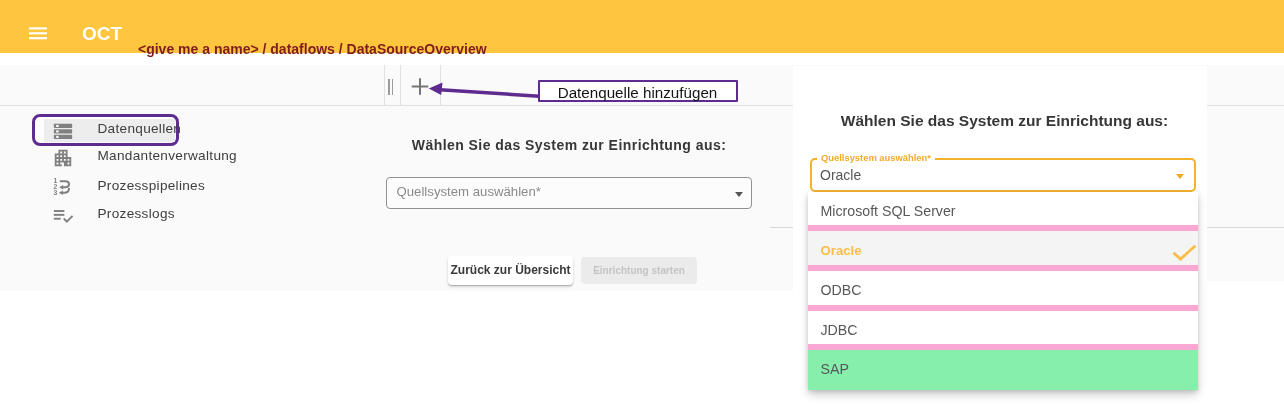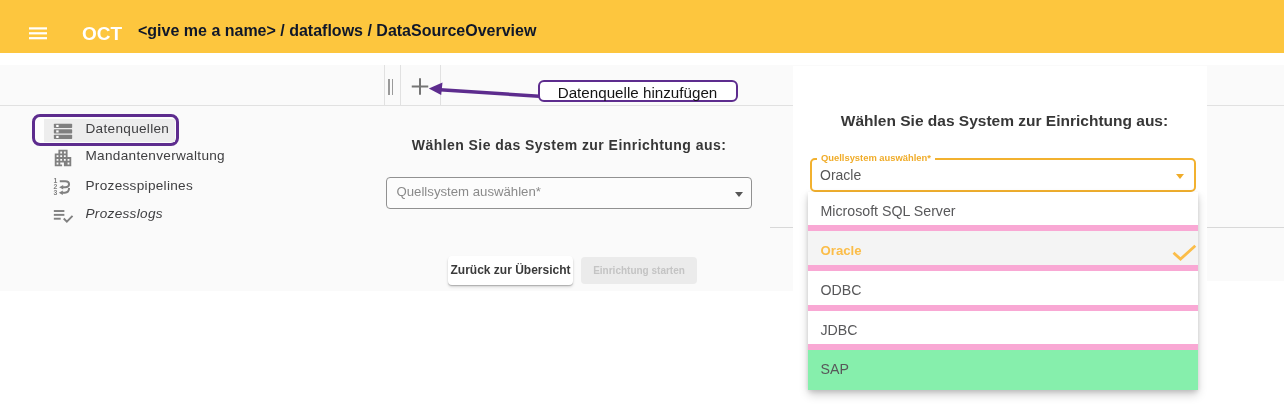--- a/index.html
+++ b/index.html
@@ -3,32 +3,32 @@
 <meta charset="utf-8">
 <style>
   html,body{margin:0;padding:0;}
   body{font-family:"Liberation Sans", sans-serif; width:1284px; height:405px; overflow:hidden; background:#fff;}
   #page{position:relative; width:1284px; height:405px; background:#fff;}
   .abs{position:absolute;}
 
   
   #appbar{left:0; top:0; width:1284px; height:53px; background:#fdc63e; z-index:5;}
   #oct{left:82px; top:22.5px; color:#fff; font-weight:bold; font-size:19px;}
-  #crumb{left:138px; top:22px; color:#0f172a; font-weight:bold; font-size:16px;}
+  #crumb{left:138px; top:41px; color:#7f1d1d; font-weight:bold; font-size:14px;}
 
   
   #band{left:0; top:65px; width:1284px; height:226px; background:#fafafa; z-index:1;}
   #stripline{left:0; top:105px; width:1284px; height:1px; background:#e1e1e1; z-index:2;}
   .vline{top:65px; width:1px; height:41px; background:#e1e1e1; z-index:2;}
   .handlebar{top:79px; width:1.5px; height:16px; background:#9a9a9a; z-index:3;}
 
   
   #selbox{left:32px; top:113.5px; width:146.5px; height:32px; border:3.5px solid #5d2c8e; border-radius:8px; background:#fdfdfd; box-sizing:border-box; z-index:2;}
   #selrow{left:44px; top:118.5px; width:131px; height:23px; background:#ededed; z-index:2;}
-  .mitem{color:#3e3e40; font-size:13.6px; letter-spacing:0.3px; line-height:14px; z-index:3;}
+  .mitem{color:#3e3e40; font-size:13.6px; letter-spacing:0.3px; line-height:14px; z-index:3;margin-left:12px;}
   .micon{z-index:3;}
 
   
   #ctitle{left:369px; top:136.5px; width:400px; text-align:center; font-weight:bold; font-size:14px; letter-spacing:0.45px; color:#373737; z-index:3;}
   #csel{left:385.5px; top:176.5px; width:366.5px; height:32.5px; box-sizing:border-box; border:1px solid #919191; border-radius:4px; background:#fcfcfc; z-index:3;}
   #csel .ph{position:absolute; left:10px; top:0; line-height:28.5px; color:#8a8a8a; font-size:13.2px;}
   #csel .car{position:absolute; right:8.5px; top:14px; width:0; height:0; border-left:4.8px solid transparent; border-right:4.8px solid transparent; border-top:5.6px solid #565656;}
   #btn1{left:448px; top:256px; width:125px; height:29px; background:#fff; border-radius:4px; box-shadow:0 1px 1px rgba(0,0,0,.2), 0 2px 3px rgba(0,0,0,.14); text-align:center; line-height:29px; font-weight:bold; font-size:12px; color:#3a3a3a; z-index:3;}
   #btn2{left:581px; top:257px; width:116px; height:27px; background:#ebebeb; border-radius:4px; text-align:center; line-height:27px; font-weight:bold; font-size:10px; color:#c4c4c4; z-index:3;}
   #divL{left:770px; top:227px; width:23px; height:1px; background:#d8d8d8; z-index:2;}
@@ -57,38 +57,38 @@
   <div class="abs handlebar" style="left:391.5px;"></div>
 
   <svg class="abs" style="left:410px; top:76px; z-index:3;" width="21" height="21" viewBox="0 0 21 21">
     <path d="M1.75,10.5 H18.25 M10,2.25 V18.75" stroke="#757575" stroke-width="2" fill="none"></path>
   </svg>
 
   <svg class="abs" style="left:427px; top:82px; z-index:4;" width="114" height="19" viewBox="0 0 114 19">
     <path d="M112,14.2 L13,7.8" stroke="#5d2c8e" stroke-width="3.4" fill="none"></path>
     <path d="M1.8,6.4 L15.5,0.6 L14.2,12.9 Z" fill="#5d2c8e"></path>
   </svg>
-  <div class="abs" style="left:537.5px; top:79.5px; width:200px; height:22.5px; box-sizing:border-box; border:2.5px solid #5d2c8e; border-radius:6px; background:#fff; z-index:4; text-align:center; line-height:21.5px; font-size:15.2px; color:#141414;">Datenquelle hinzufügen</div>
+  <div class="abs" style="left:537.5px; top:79.5px; width:200px; height:22.5px; box-sizing:border-box; border:2.5px solid #5d2c8e; border-radius:1px; background:#fff; z-index:4; text-align:center; line-height:21.5px; font-size:15.2px; color:#141414;">Datenquelle hinzufügen</div>
 
   <div id="appbar" class="abs">
     <svg class="abs" style="left:29px; top:26.5px;" width="18" height="13" viewBox="0 0 18 13">
       <rect x="0" y="0.3" width="18" height="2.2" fill="#fff"></rect>
       <rect x="0" y="5.2" width="18" height="2.2" fill="#fff"></rect>
       <rect x="0" y="10.1" width="18" height="2.2" fill="#fff"></rect>
     </svg>
     <div id="oct" class="abs">OCT</div>
     <div id="crumb" class="abs">&lt;give me a name&gt; / dataflows / DataSourceOverview</div>
   </div>
 
   <div id="selbox" class="abs"></div>
   <div id="selrow" class="abs"></div>
   <div class="abs mitem" style="left:85.5px; top:121.5px;">Datenquellen</div>
   <div class="abs mitem" style="left:85.5px; top:149.3px;">Mandantenverwaltung</div>
   <div class="abs mitem" style="left:85.5px; top:179.2px;">Prozesspipelines</div>
-  <div class="abs mitem" style="left:85.5px; top:206.7px;font-style:italic;">Prozesslogs</div>
+  <div class="abs mitem" style="left:85.5px; top:206.7px;">Prozesslogs</div>
 
   <svg class="abs micon" style="left:51.5px; top:119px;" width="22" height="22" viewBox="0 0 24 24">
     <g fill="#808080">
       <rect x="2" y="5.2" width="20" height="4.6" rx="0.8"></rect>
       <rect x="2" y="11.2" width="20" height="4.6" rx="0.8"></rect>
       <rect x="2" y="17.2" width="20" height="4.6" rx="0.8"></rect>
     </g>
     <g fill="#fff">
       <rect x="4.6" y="6.4" width="2.6" height="2.3"></rect>
       <rect x="4.6" y="12.4" width="2.6" height="2.3"></rect>

